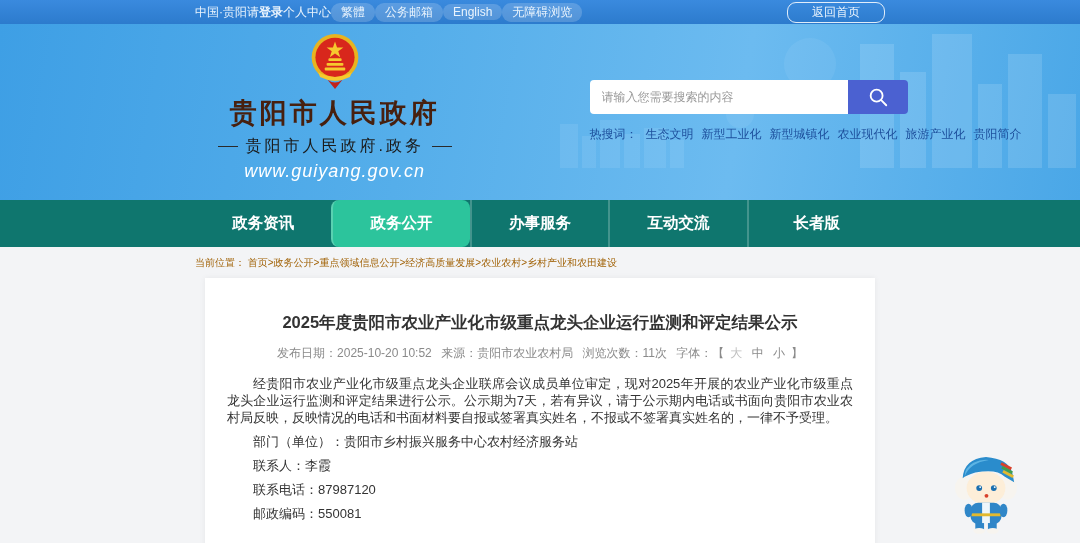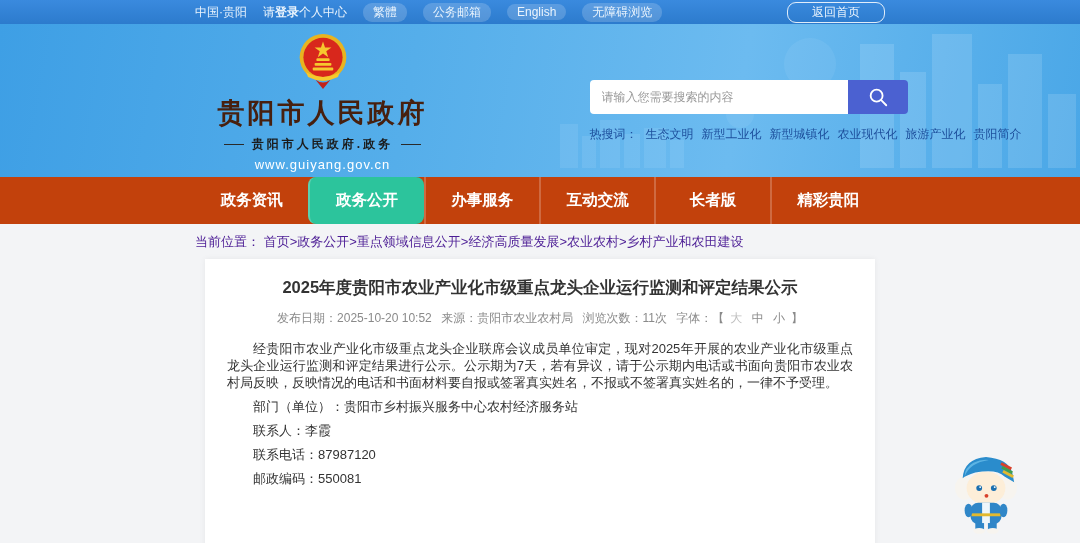--- a/index.html
+++ b/index.html
@@ -1,61 +1,61 @@
 <!DOCTYPE html>
 <html><head>
 <meta charset="utf-8">
 <style>
   html,body{margin:0;padding:0;width:1080px;height:543px;overflow:hidden;
     background:#f3f4f6;font-family:"Liberation Sans",sans-serif;position:relative;}
   
   .topbar{height:24px;background:linear-gradient(#3a8ade,#2c7bcd);}
   .topbar-inner{width:690px;margin:0 auto;height:100%;display:flex;align-items:center;
-    gap:16px;font-size:12px;color:#eaf4fd;}
+    gap:0;font-size:12px;color:#eaf4fd;}
   .topbar-inner .item{cursor:pointer;white-space:nowrap;}
   .pill{background:rgba(255,255,255,.18);border-radius:9px;padding:1px 10px;}
   .home-btn{margin-left:auto;border:1px solid rgba(255,255,255,.85);border-radius:9px;
     padding:1px 24px;cursor:pointer;}
   .bold{font-weight:bold;}
   
-  .banner{height:153px;position:relative;overflow:hidden;
+  .banner{height:176px;position:relative;overflow:hidden;
     background:linear-gradient(100deg,#3e9fe5 0%,#55aeea 38%,#6cbbf0 68%,#4aa7e7 100%);padding-left:45px;}
   .skyline{position:absolute;right:0;top:0;height:144px;opacity:.8;}
   .banner-inner{width:690px;margin:0 auto;display:flex;justify-content:space-between;
     position:relative;z-index:2;}
   .logo-block{display:flex;flex-direction:column;align-items:center;padding-top:7px;}
   .site-title{font-size:27px;font-weight:bold;color:#47200f;letter-spacing:3px;
     font-family:"Liberation Serif",serif;margin-top:2px;}
-  .site-subtitle{display:flex;align-items:center;gap:8px;font-size:12px;color:#1b1b1b;
-    font-weight:bold;letter-spacing:3px;margin-top:5px;}
+  .site-subtitle{display:flex;align-items:center;gap:8px;font-size:16px;color:#1b1b1b;
+    font-weight:normal;letter-spacing:3px;margin-top:5px;}
   .site-subtitle::before,.site-subtitle::after{content:"";width:20px;height:1px;background:#2a2a2a;}
-  .site-url{font-size:13px;color:#fff;margin-top:4px;letter-spacing:1px;}
+  .site-url{font-size:18px;color:#fff;margin-top:4px;letter-spacing:1px;font-style:italic;}
   .search-block{margin-top:56px;width:318px;}
   .search-row{display:flex;height:34px;}
   .search-input{flex:1;border:none;border-radius:4px 0 0 4px;padding:0 12px;
     font-size:12px;color:#333;outline:none;font-family:"Liberation Sans",sans-serif;}
   .search-input::placeholder{color:#999;}
   .search-btn{width:60px;background:#4b61d1;border:none;border-radius:0 4px 4px 0;
     display:flex;align-items:center;justify-content:center;cursor:pointer;}
   .hot-row{margin-top:12px;font-size:12px;color:#1d4f9c;display:flex;gap:8px;white-space:nowrap;}
   .hot-row .word{cursor:pointer;}
   
-  .navbar{height:47px;background:#c2410c;}
+  .navbar{height:47px;background:#0f766e;}
   .nav-inner{width:690px;margin:0 auto;display:flex;height:100%;}
   .nav-item{flex:1;display:flex;align-items:center;justify-content:center;color:#fff;
     font-size:15.5px;font-weight:bold;cursor:pointer;border-left:2px solid rgba(255,255,255,.22);}
   .nav-item:first-child{border-left:none;}
   .nav-item.active{background:#2cc49c;border-radius:8px;}
   
-  .breadcrumb{width:690px;margin:0 auto;padding:9px 0 8px;font-size:13px;color:#4c1d95;}
+  .breadcrumb{width:690px;margin:0 auto;padding:9px 0 8px;font-size:10px;color:#a16207;}
   .breadcrumb .path{cursor:pointer;}
   
   .card{width:670px;margin:0 auto;background:#fff;box-shadow:0 0 6px rgba(0,0,0,.06);
     padding:14px 22px 0;box-sizing:border-box;height:400px;}
-  .article-title{text-align:center;font-size:16.5px;font-weight:bold;color:#333;margin:4px 0 11px;}
+  .article-title{text-align:center;font-size:16.5px;font-weight:bold;color:#333;margin:20px 0 11px;}
   .meta{text-align:center;font-size:12px;color:#8a8a8a;margin-bottom:13px;}
   .meta span{margin:0 3px;text-align:right;}
   .font-large{color:#c0c0c0;cursor:pointer;}
   .font-mid,.font-small{color:#8a8a8a;cursor:pointer;}
   .article-body p{font-size:13px;color:#333;line-height:17px;margin:0 0 7px;
     text-indent:2em;text-align:justify;}
   
   .mascot{position:absolute;right:60px;bottom:4px;cursor:pointer;}
 </style>
 </head>
@@ -135,21 +135,20 @@
   </div>
 </div>
 
 <div class="navbar">
   <div class="nav-inner">
     <div class="nav-item">政务资讯</div>
     <div class="nav-item active">政务公开</div>
     <div class="nav-item">办事服务</div>
     <div class="nav-item">互动交流</div>
     <div class="nav-item">长者版</div>
-    <div class="nav-item">精彩贵阳</div>
   </div>
 </div>
 
 <div class="breadcrumb">
   <span>当前位置：</span>
   <span class="path">首页&gt;政务公开&gt;重点领域信息公开&gt;经济高质量发展&gt;农业农村&gt;乡村产业和农田建设</span>
 </div>
 
 <div class="card">
   <div class="article-title">2025年度贵阳市农业产业化市级重点龙头企业运行监测和评定结果公示</div>

